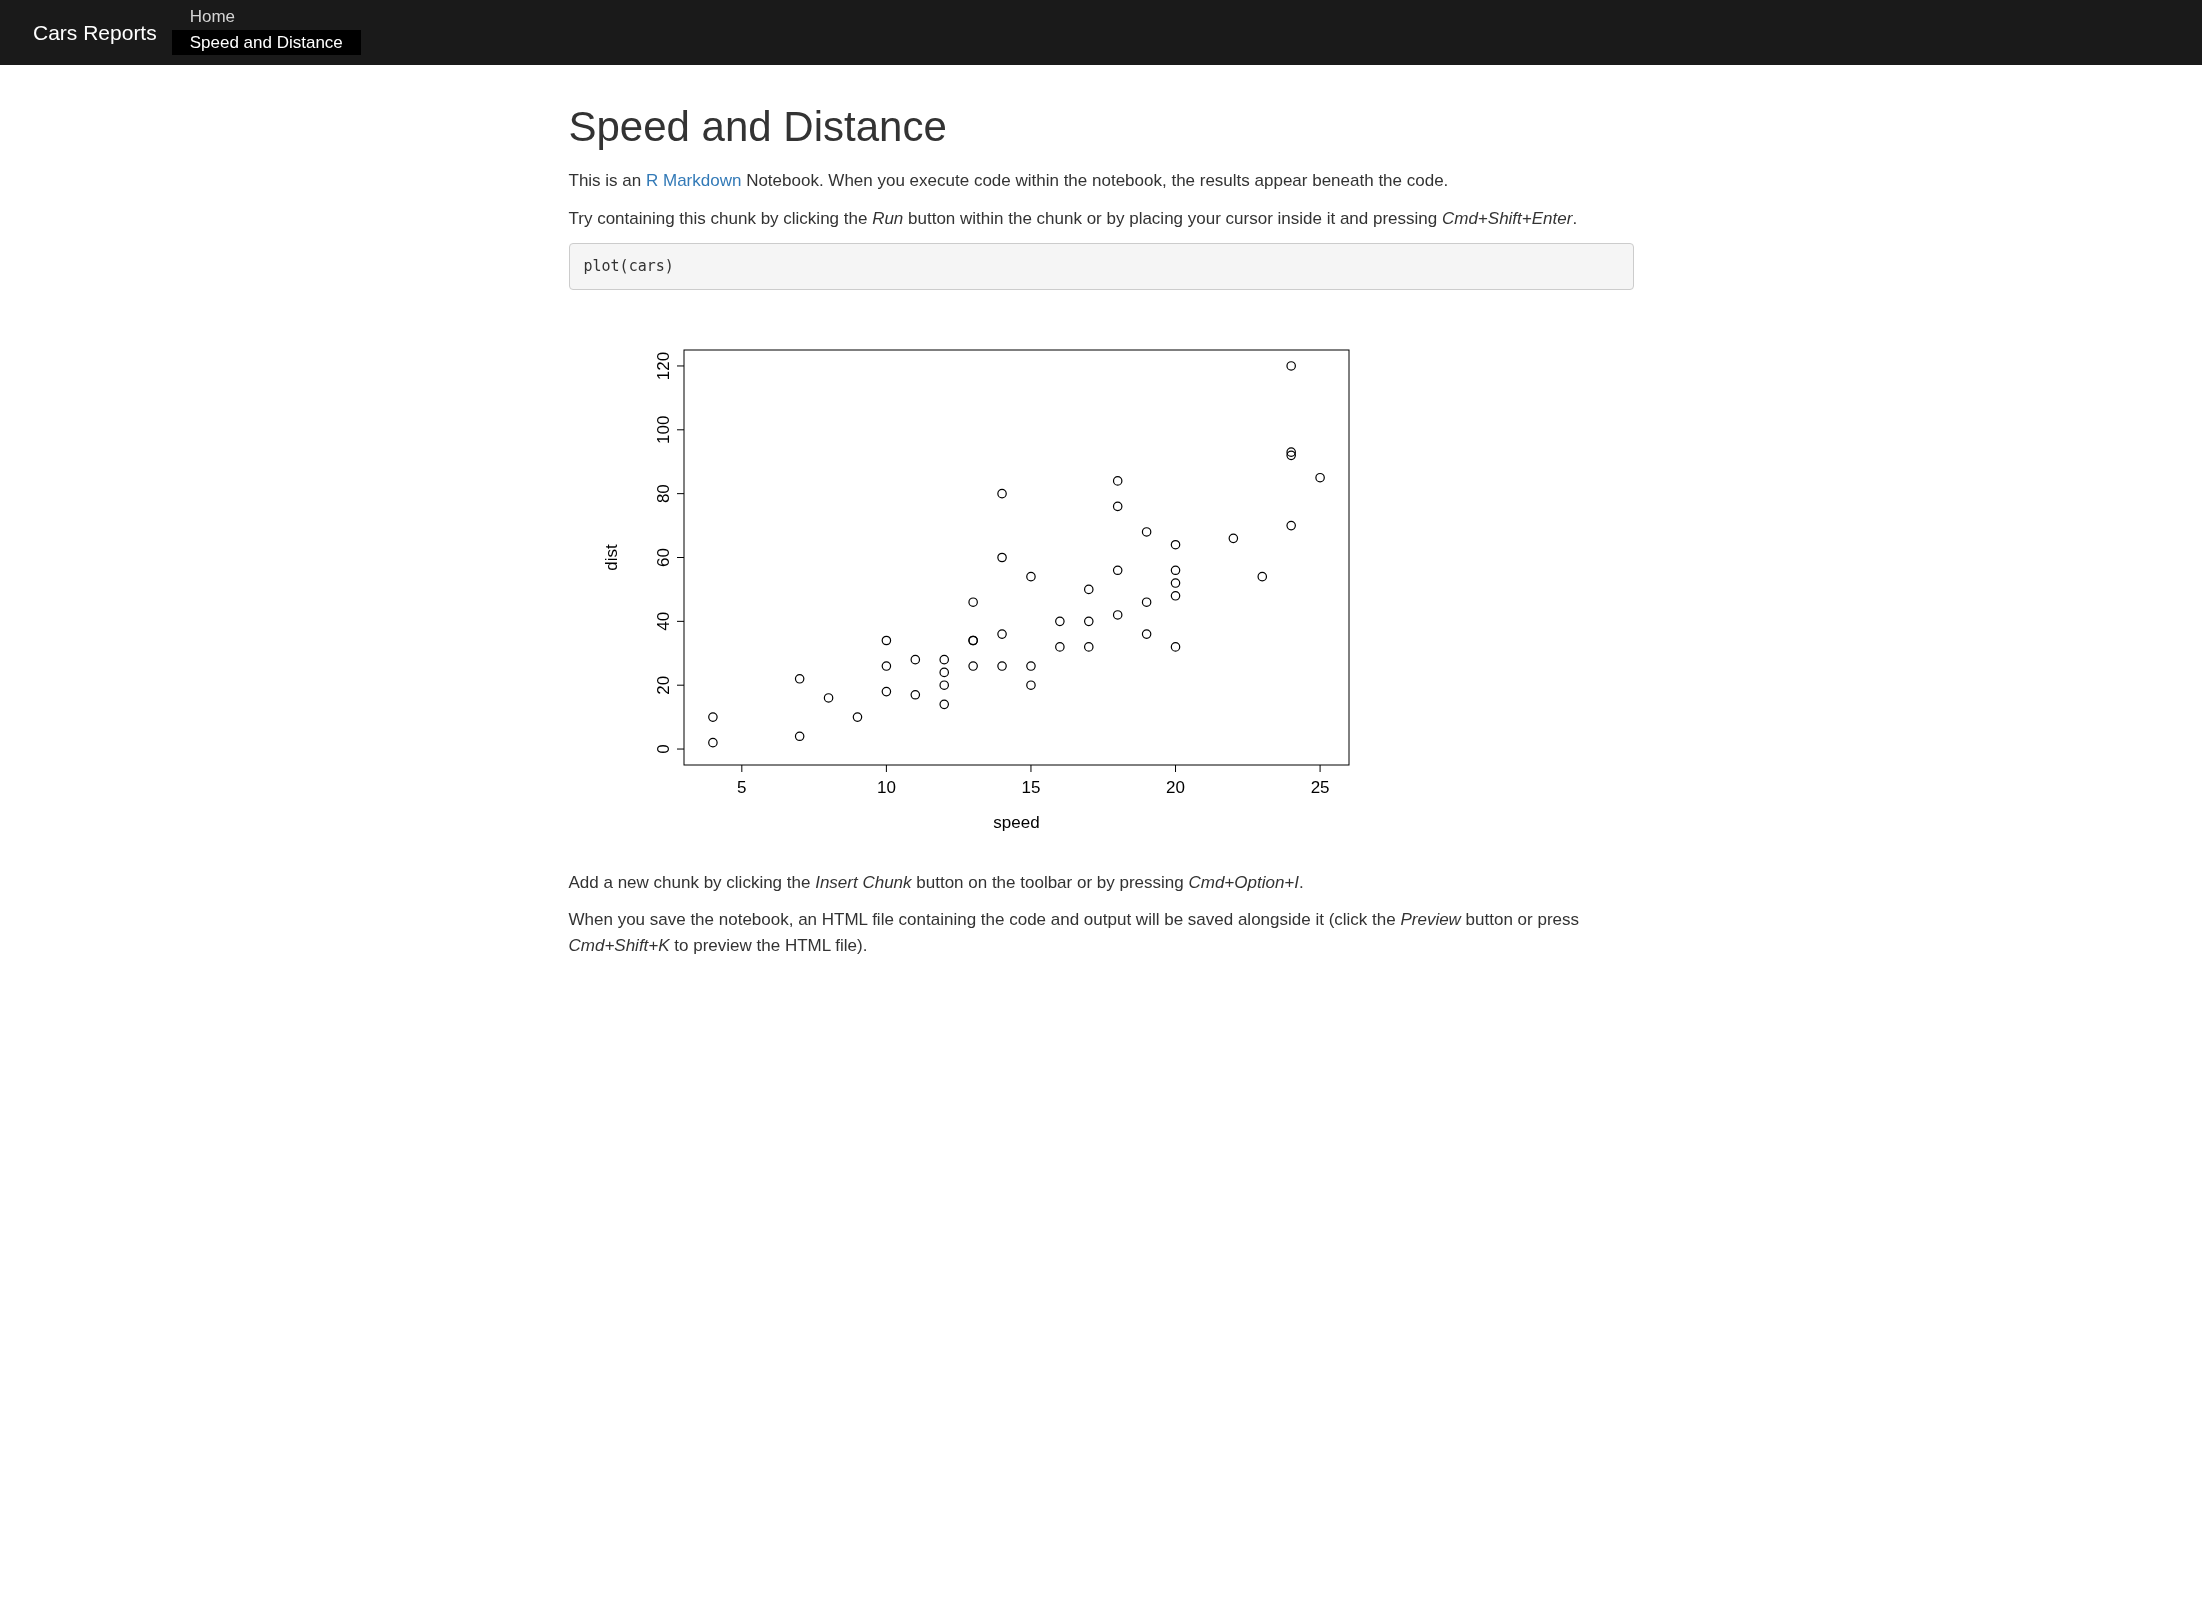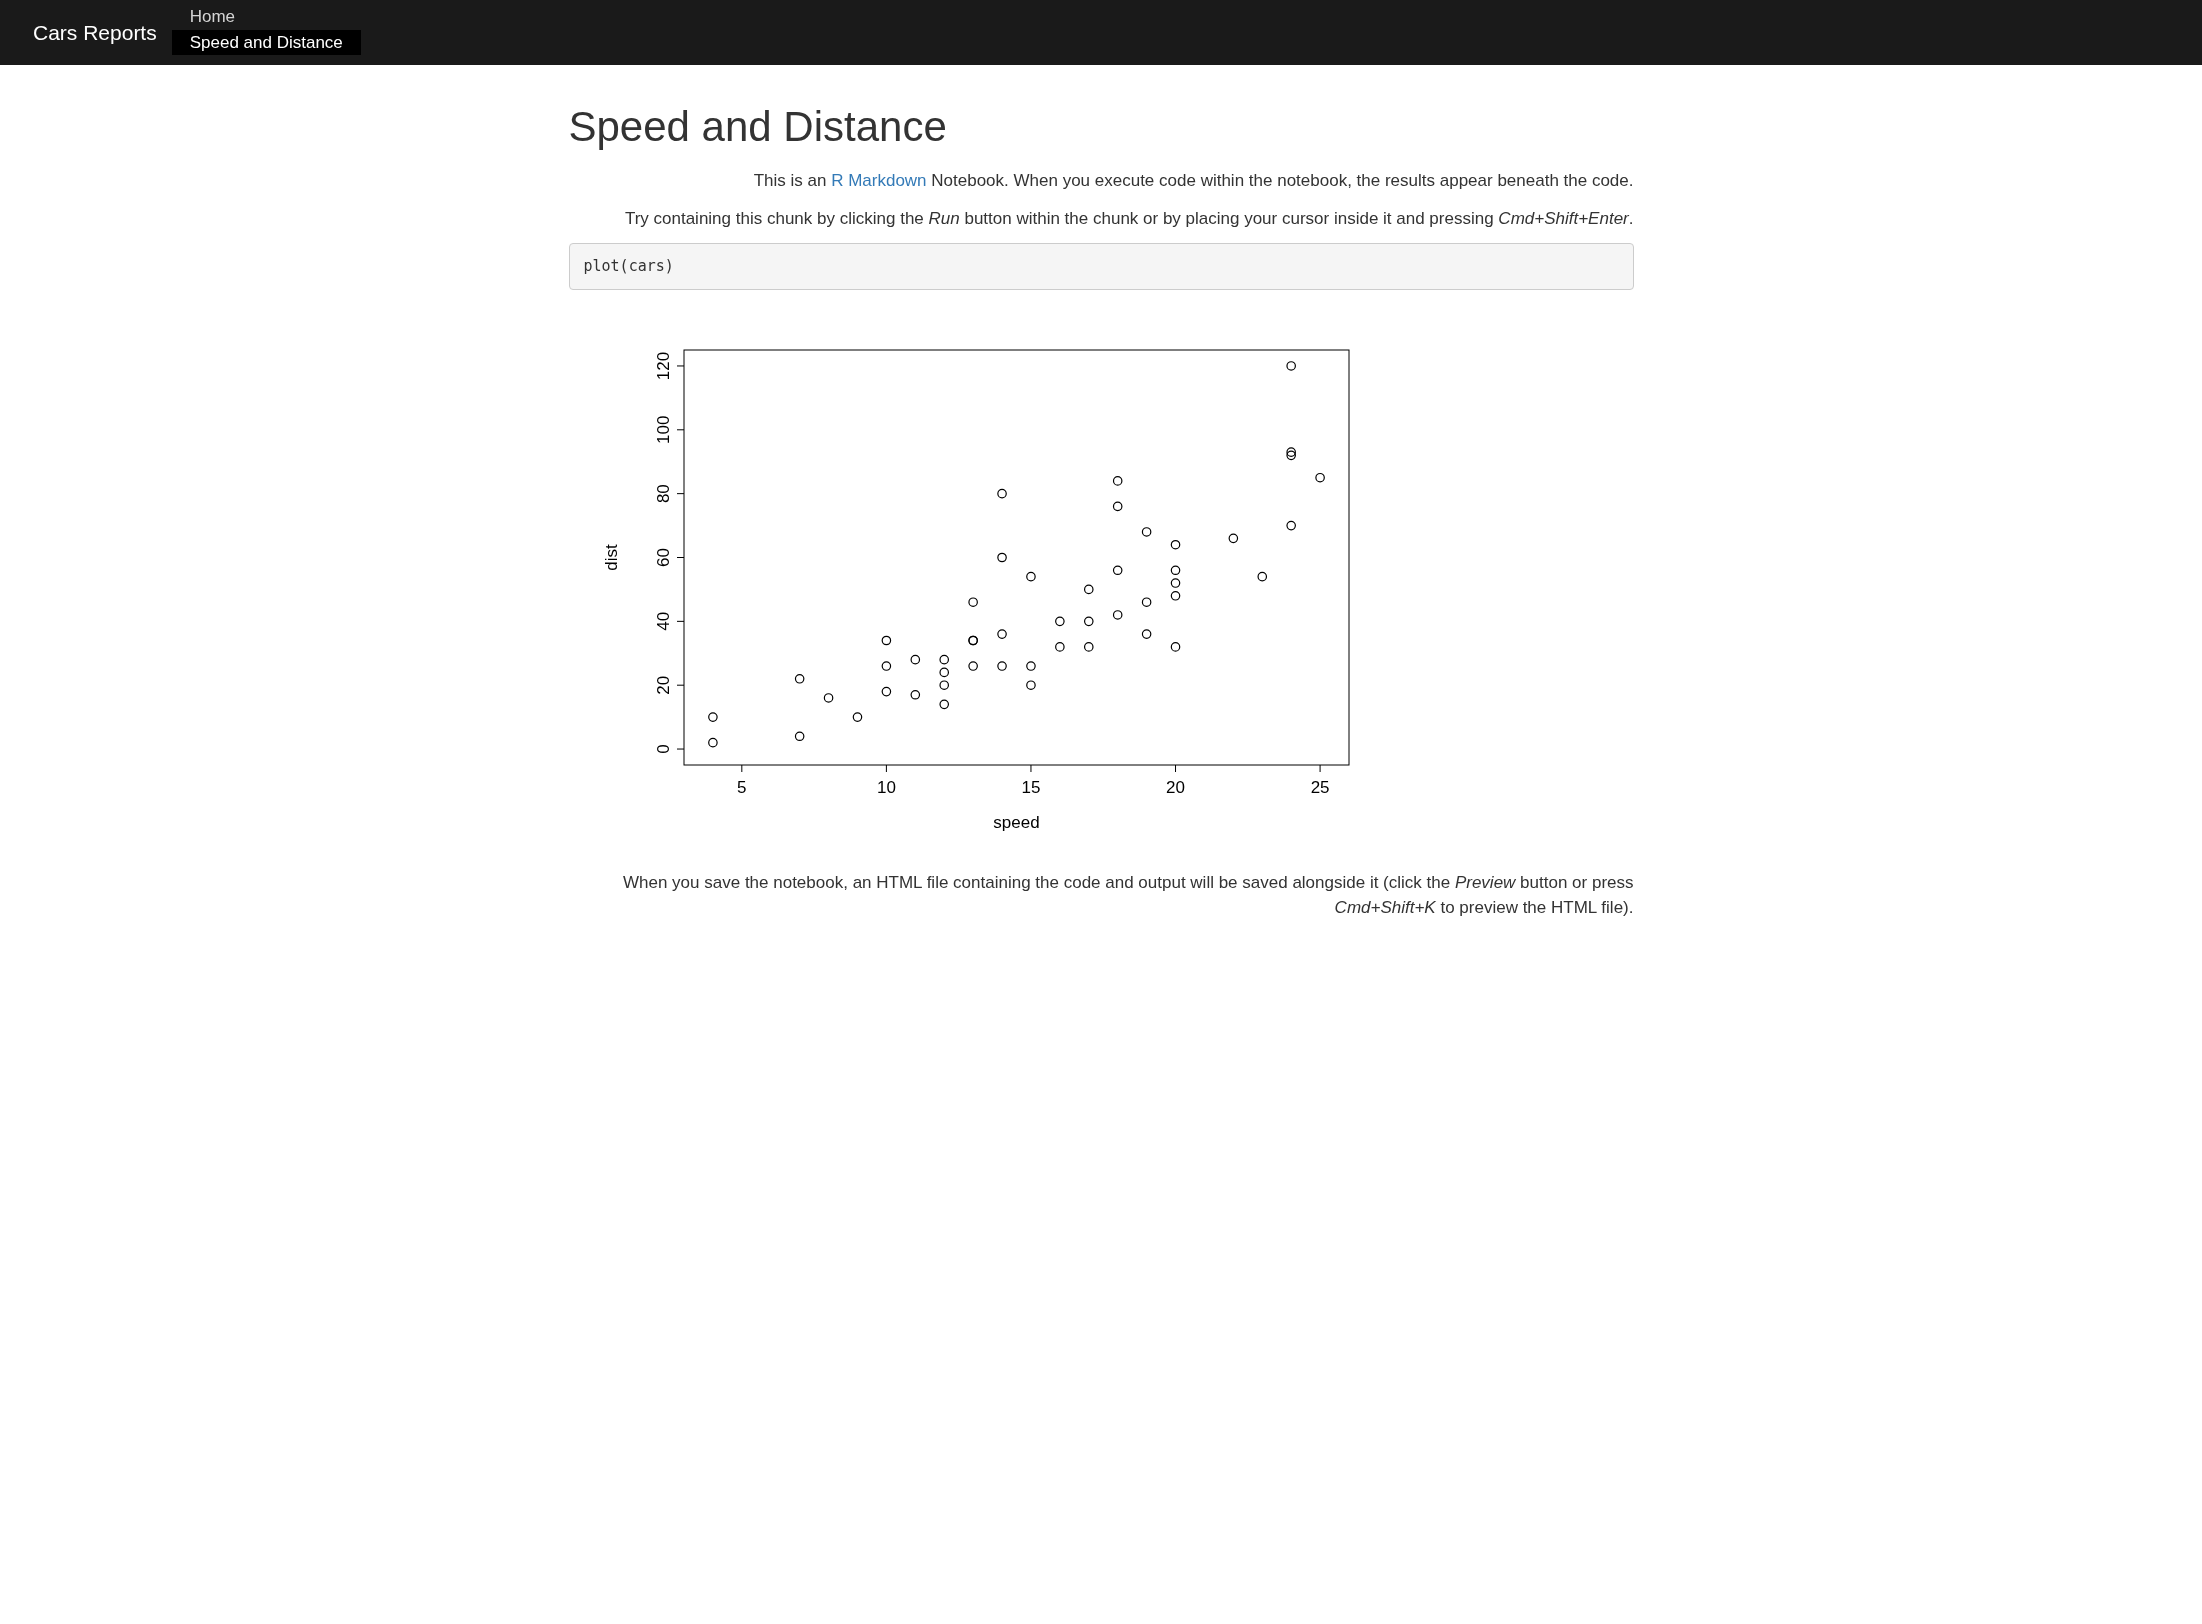--- a/index.html
+++ b/index.html
@@ -3,21 +3,21 @@
 <meta charset="utf-8">
 <style>
   html,body{margin:0;padding:0;font-family:"Segoe UI","Helvetica Neue",Helvetica,Arial,sans-serif;color:#333;background:#fff;font-size:17px;line-height:1.5;}
   .navbar{background:#1a1a1a;color:#fff;height:57px;display:flex;align-items:stretch;padding:4px 18px;}
   .navbar .brand{font-size:21px;font-weight:500;color:#fff;display:flex;align-items:center;padding:0 15px 0 15px;text-decoration:none;}
   .navbar .nav{display:flex;flex-direction:column;}
   .navbar .nav a{color:#d4d4d4;text-decoration:none;display:flex;align-items:center;padding:0 18px;font-size:17px;}
   .navbar .nav a.active{background:#000;color:#fff;}
   .container{max-width:1065px;margin:0 auto;padding:20px 15px 40px 15px;}
   h1{font-size:42px;font-weight:500;color:#333;margin:10px 0 10px 0;}
-  p{margin:0 0 12px 0;color:#333;font-size:17px;text-align:right;}
+  p{margin:0 0 12px 0;color:#333;font-size:17px;}
   a.link{color:#337ab7;text-decoration:none;}
   em{font-style:italic;}
   pre{background:#f5f5f5;border:1px solid #ccc;border-radius:4px;padding:11px 14px;font-family:"Consolas","Menlo","Monaco",monospace;font-size:15px;color:#333;margin:10px 0 17px 0;}
   .plot-area{margin:40px 0 30px 20px;}
   svg{display:block;}
   .axis-label{font-family:Arial,sans-serif;font-size:17px;}
   .tick-label{font-family:Arial,sans-serif;font-size:17px;}
 </style>
 </head>
 <body>
@@ -118,17 +118,20 @@
         <circle cx="644.3478260869565" cy="208.34615384615387" r="4.2" fill="none" stroke="#000" stroke-width="1.2"></circle>
         <circle cx="673.2608695652174" cy="246.65384615384616" r="4.2" fill="none" stroke="#000" stroke-width="1.2"></circle>
         <circle cx="702.1739130434783" cy="195.5769230769231" r="4.2" fill="none" stroke="#000" stroke-width="1.2"></circle>
         <circle cx="702.1739130434783" cy="125.34615384615387" r="4.2" fill="none" stroke="#000" stroke-width="1.2"></circle>
         <circle cx="702.1739130434783" cy="122.15384615384613" r="4.2" fill="none" stroke="#000" stroke-width="1.2"></circle>
         <circle cx="702.1739130434783" cy="35.96153846153845" r="4.2" fill="none" stroke="#000" stroke-width="1.2"></circle>
         <circle cx="731.0869565217391" cy="147.69230769230768" r="4.2" fill="none" stroke="#000" stroke-width="1.2"></circle>
       </svg>
   </div>
 
+  <p>
+    <span>Add a new chunk by clicking the </span><em>Insert Chunk</em><span> button on the toolbar or by pressing </span><em>Cmd+Option+I</em><span>.</span>
+  </p>
 
   <p>
     <span>When you save the notebook, an HTML file containing the code and output will be saved alongside it (click the </span><em>Preview</em><span> button or press </span><em>Cmd+Shift+K</em><span> to preview the HTML file).</span>
   </p>
 </div>
 
 </body></html>

